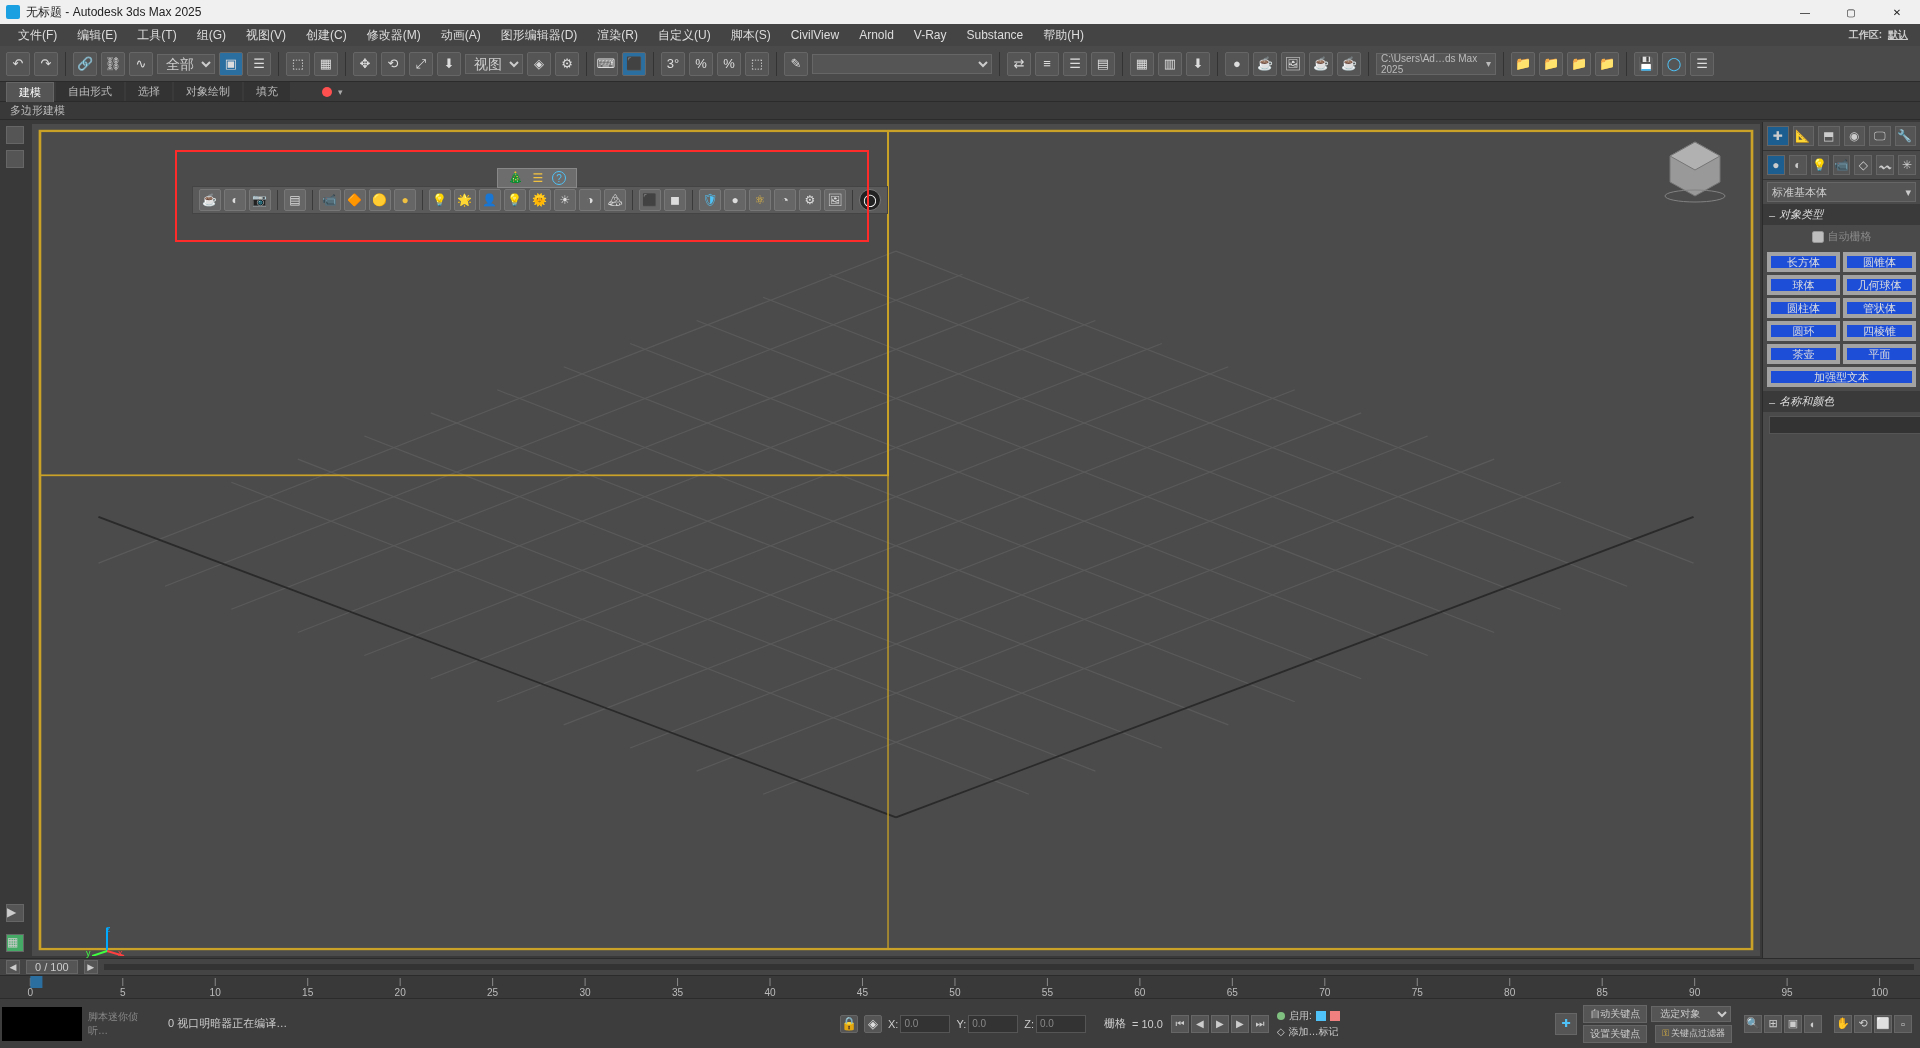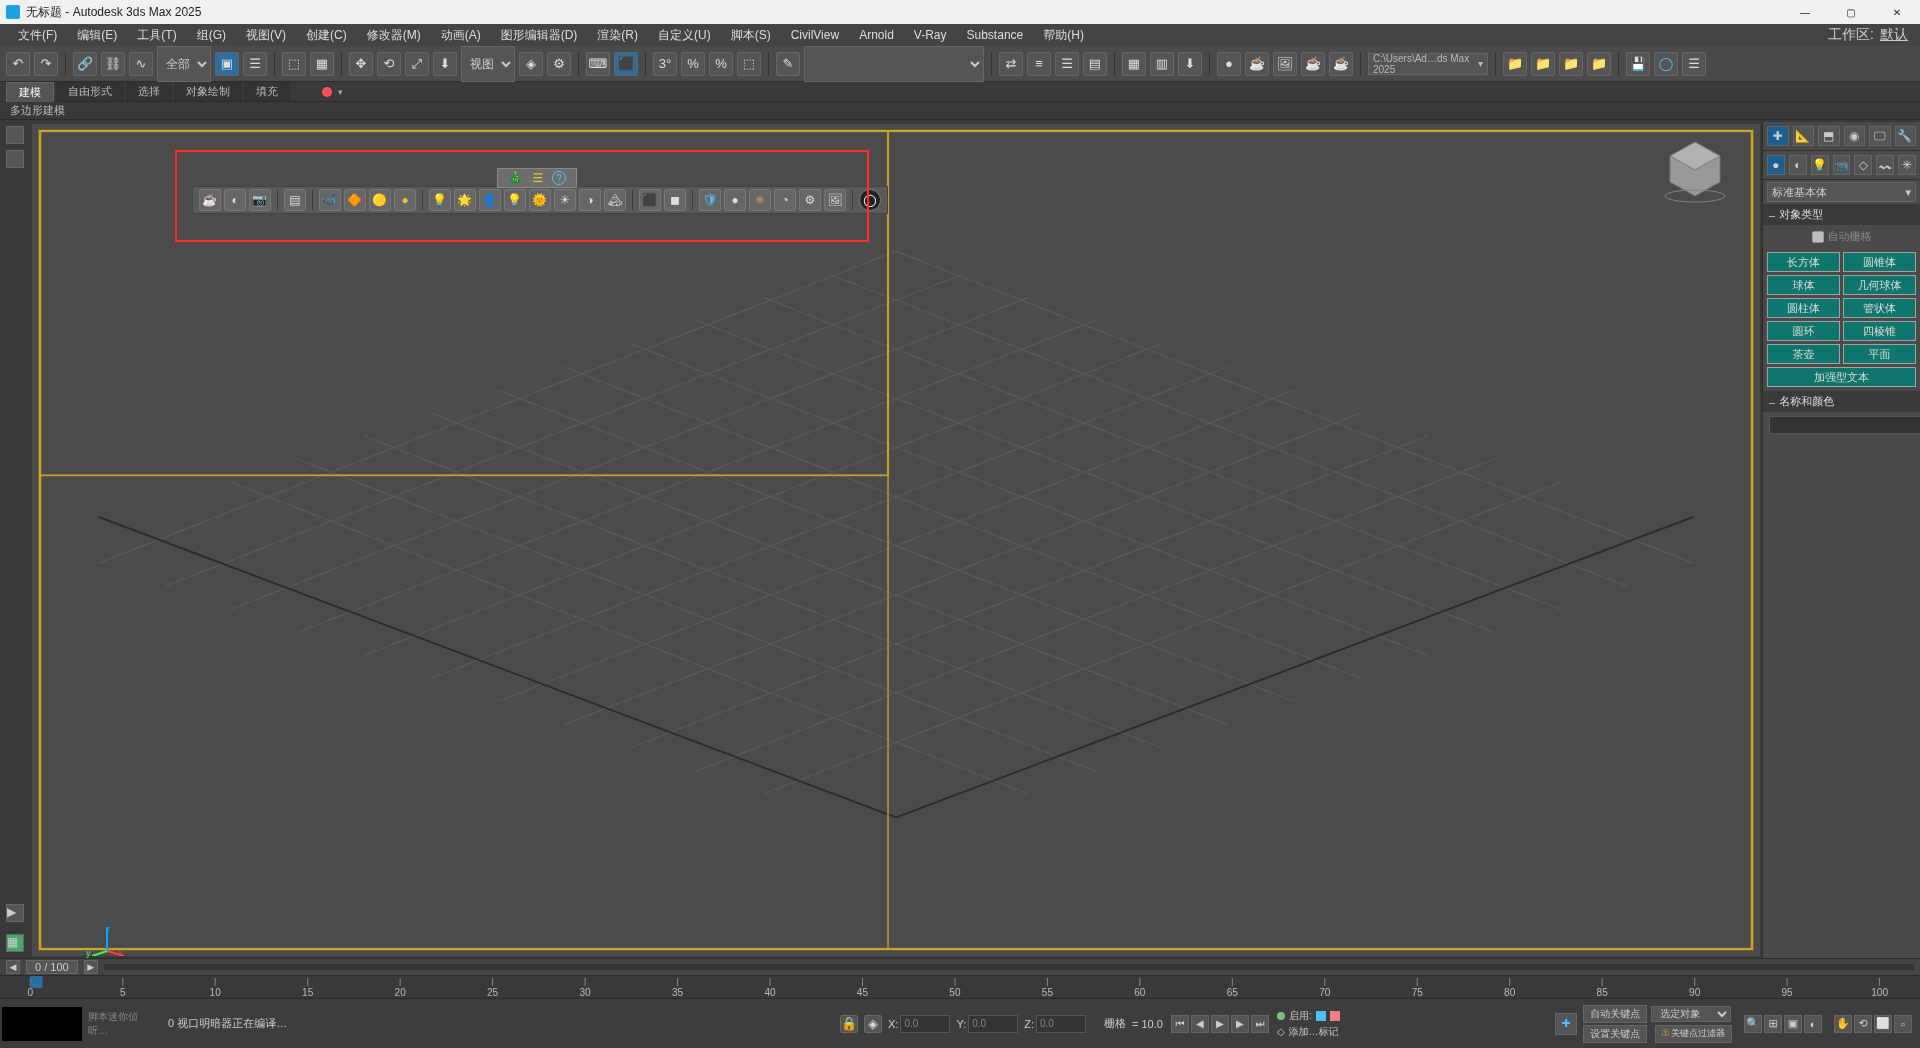--- a/index.html
+++ b/index.html
@@ -7,28 +7,28 @@
 
 
 .titlebar { height:24px; background:#f0f0f0; display:flex; align-items:center; padding-left:6px; color:#222; }
 .titlebar .app-icon { width:14px; height:14px; background:#1ba1e2; margin-right:6px; border-radius:2px; }
 .win-ctrls { margin-left:auto; display:flex; }
 .win-ctrls span { width:46px; height:24px; display:flex; align-items:center; justify-content:center; color:#222; font-size:10px; }
 
 
 .menubar { height:22px; background:#444; display:flex; align-items:center; padding-left:8px; gap:0; color:#ddd; }
 .menubar .mitem { padding:0 10px; line-height:22px; font-size:12px; }
-.menubar .ws { margin-left:auto; padding-right:12px; font-size:14px; color:#ccc; display:flex; align-items:center; gap:6px; }
+.menubar .ws { margin-left:auto; padding-right:12px; font-size:10px; color:#ccc; display:flex; align-items:center; gap:6px;font-weight:bold; }
 
 
 .maintb { height:36px; background:#4a4a4a; display:flex; align-items:center; padding:0 6px; gap:4px; border-bottom:1px solid #2b2b2b; }
 .tbtn { width:24px; height:24px; background:#555; border:1px solid #666; display:flex; align-items:center; justify-content:center; font-size:13px; color:#ddd; border-radius:2px; }
 .tbtn.active { background:#2b6ea0; }
 .tsep { width:1px; height:24px; background:#333; margin:0 3px; }
-.tsel { height:36px; background:#555; color:#ccc; border:1px solid #666; font-size:12px; padding:0 4px; }
+.tsel { height:20px; background:#555; color:#ccc; border:1px solid #666; font-size:14px; padding:0 4px; }
 .pathbox { width:120px; height:22px; background:#555; color:#bbb; border:1px solid #666; font-size:10px; padding:0 4px; display:flex; align-items:center; }
 
 
 .ribbon { height:20px; background:#3a3a3a; display:flex; align-items:center; padding-left:6px; gap:2px; border-bottom:1px solid #2b2b2b; }
 .rtab { padding:2px 12px; font-size:11px; color:#bbb; background:#333; }
 .rtab.active { background:#555; color:#fff; border:1px solid #666; border-bottom:none; }
 .ribbon2 { height:18px; background:#393939; display:flex; align-items:center; padding-left:10px; font-size:11px; color:#bbb; border-bottom:1px solid #2b2b2b; }
 
 
 .mid { position:absolute; top:122px; left:0; right:0; bottom:90px; display:flex; }
@@ -48,24 +48,24 @@
 .floattb .fsep { width:1px; height:20px; background:#3a3a3a; margin:0 3px; }
 .poptip { position:absolute; left:465px; top:44px; width:80px; height:20px; background:#6d6d6d; border:1px solid #888; display:flex; align-items:center; justify-content:center; gap:6px; }
 .poptip span { width:16px; height:16px; display:flex; align-items:center; justify-content:center; font-size:12px; }
 
 
 .cmd { width:158px; background:#4a4a4a; border-left:1px solid #2b2b2b; display:flex; flex-direction:column; }
 .cmd-row { display:flex; padding:4px; gap:4px; border-bottom:1px solid #333; }
 .cmd-row .cb { width:22px; height:20px; background:#555; border:1px solid #666; display:flex; align-items:center; justify-content:center; font-size:12px; }
 .cmd-row .cb.active { background:#1b5e8f; }
 .cmd-drop { margin:2px 4px; height:20px; background:#555; border:1px solid #666; color:#ccc; font-size:11px; display:flex; align-items:center; padding:0 4px; }
-.rollhdr { background:#3a3a3a; color:#ddd; font-size:11px; padding:3px 6px; display:flex; align-items:center; gap:4px; }
+.rollhdr { background:#3a3a3a; color:#ddd; font-size:11px; padding:3px 6px; display:flex; align-items:center; gap:4px;font-style:italic; }
 .rollhdr::before { content:"–"; color:#ccc; font-size:11px; }
 .btngrid { display:grid; grid-template-columns:1fr 1fr; gap:3px; padding:4px; }
-.pbtn { height:20px; background:#0f766e; border:1px solid #a3a3a3; color:#ddd; font-size:11px; display:flex; align-items:center; justify-content:center; }
+.pbtn { height:20px; background:#1d4ed8; border:4px solid #a3a3a3; color:#ddd; font-size:11px; display:flex; align-items:center; justify-content:center; }
 .pbtn.wide { grid-column:1/3; }
 .autogrid { padding:4px 20px; color:#888; font-size:11px; display:flex; align-items:center; justify-content:center; gap:4px; }
 .autogrid input { width:12px; height:12px; }
 
 
 .bottom { position:absolute; left:0; right:0; bottom:0; height:90px; background:#393939; display:flex; flex-direction:column; }
 .slider-row { height:18px; background:#444; display:flex; align-items:center; gap:6px; padding:0 6px; border-top:1px solid #2b2b2b; border-bottom:1px solid #2b2b2b; }
 .slider-row .arrow { width:14px; height:14px; background:#555; border:1px solid #666; display:flex; align-items:center; justify-content:center; font-size:9px; }
 .slider-row .frame { padding:0 8px; font-size:11px; color:#ccc; background:#555; border:1px solid #666; height:14px; display:flex; align-items:center; }
 .slider-row .track { flex:1; height:6px; background:#333; }

